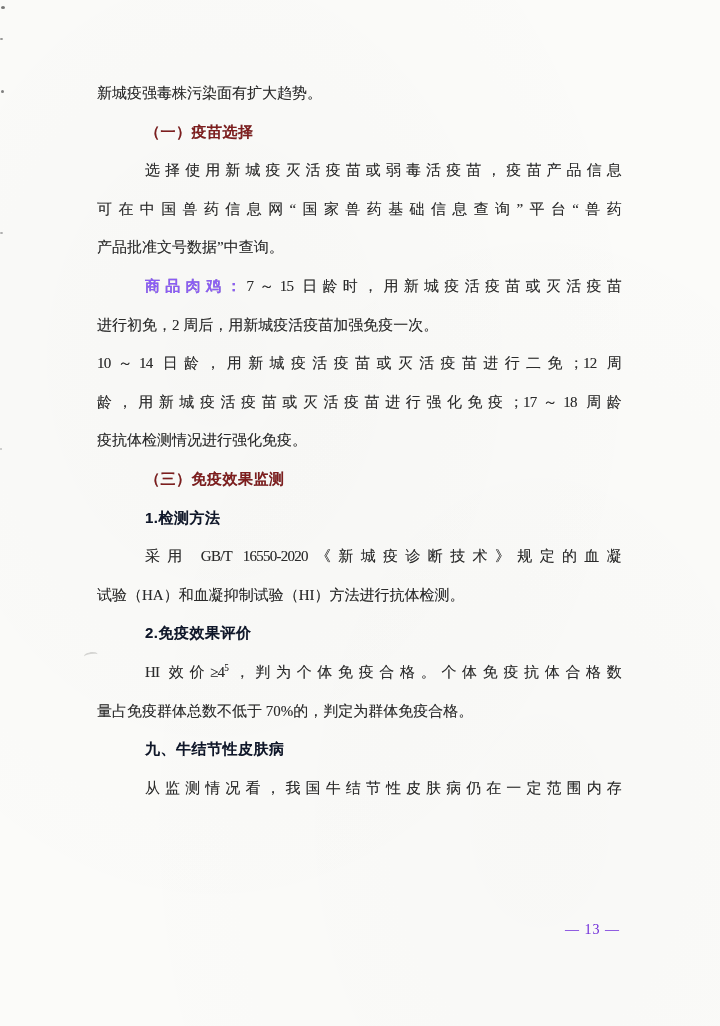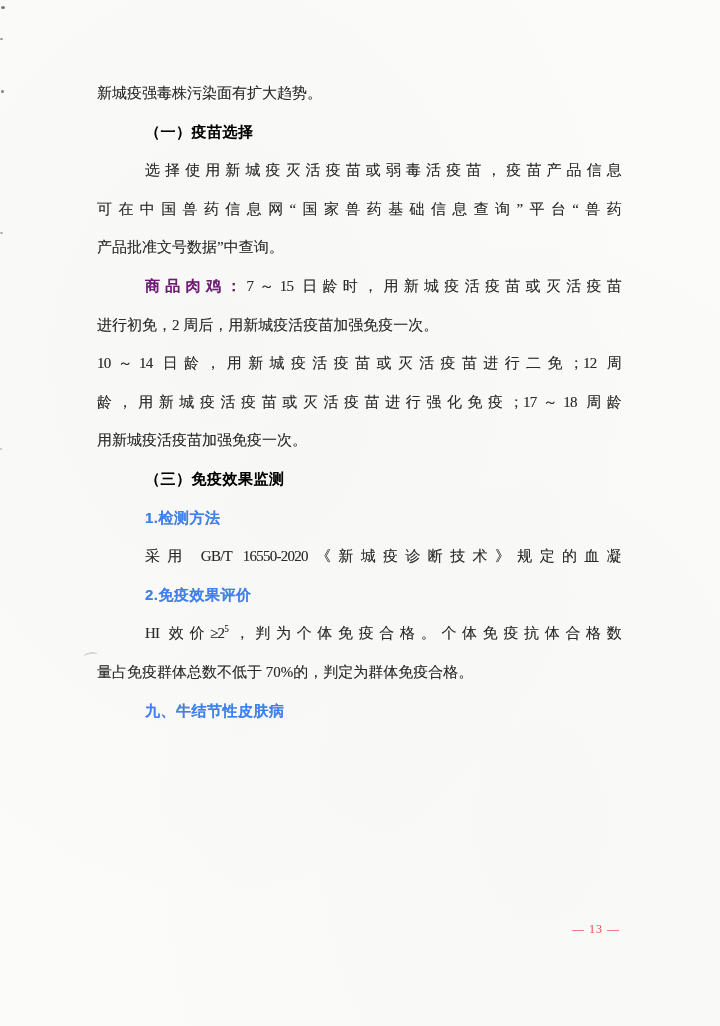--- a/index.html
+++ b/index.html
@@ -43,46 +43,46 @@
     letter-spacing: -0.05em;
   }
   .line.tight {
     letter-spacing: -0.085em;
   }
   .ind {
     text-indent: 48px;
   }
   .hk {  
     font-weight: bold;
-    color: #000000;
+    color: #7f1d1d;
     letter-spacing: 0.5px;
   }
   .hh {  
     font-family: "Liberation Sans", "DejaVu Sans", sans-serif;
     font-weight: bold;
-    color: #3b82f6;
+    color: #0f172a;
     letter-spacing: 0.5px;
   }
   .runlabel {
     font-family: "Liberation Sans", "DejaVu Sans", sans-serif;
     font-weight: bold;
-    color: #701a75;
+    color: #8b5cf6;
   }
   sup.pow {
     font-size: 0.62em;
     vertical-align: super;
     line-height: 0;
   }
   .pagenum {
     position: absolute;
     top: 922px;
     right: 100px;
-    font-size: 12px;
+    font-size: 14px;
     letter-spacing: 1px;
-    color: #ef4444;
+    color: #6d28d9;
     font-family: "Liberation Serif", "DejaVu Serif", serif;
   }
   .speck {
     position: absolute;
     border-radius: 50%;
   }
   .speck.a1 { left: 1px;  top: 6px;   width: 4px;  height: 3px; background: #555; opacity: .8; }
   .speck.a2 { left: 0;    top: 38px;  width: 3px;  height: 2px; background: #666; opacity: .7; }
   .speck.a3 { left: 1px;  top: 90px;  width: 3px;  height: 3px; background: #555; opacity: .75; }
   .speck.a4 { left: 0;    top: 232px; width: 3px;  height: 2px; background: #777; opacity: .6; }
@@ -113,35 +113,37 @@
     <div class="line j ind">选择使用新城疫灭活疫苗或弱毒活疫苗，疫苗产品信息</div>
     <div class="line j">可在中国兽药信息网“国家兽药基础信息查询”平台“兽药</div>
     <div class="line">产品批准文号数据”中查询。</div>
 
 
     <div class="line j ind"><span class="runlabel">商品肉鸡：</span><span>7～15 日龄时，用新城疫活疫苗或灭活疫苗</span></div>
     <div class="line">进行初免，2 周后，用新城疫活疫苗加强免疫一次。</div>
 
     <div class="line j">10～14 日龄，用新城疫活疫苗或灭活疫苗进行二免；12 周</div>
     <div class="line j">龄，用新城疫活疫苗或灭活疫苗进行强化免疫；17～18 周龄</div>
-    <div class="line">用新城疫活疫苗加强免疫一次。</div>
+    <div class="line">疫抗体检测情况进行强化免疫。</div>
 
     <div class="line hk ind">（三）免疫效果监测</div>
 
     <div class="line hh ind">1.检测方法</div>
 
     <div class="line j ind">采用 GB/T 16550-2020《新城疫诊断技术》规定的血凝</div>
+    <div class="line">试验（HA）和血凝抑制试验（HI）方法进行抗体检测。</div>
 
     <div class="line hh ind">2.免疫效果评价</div>
 
-    <div class="line j ind"><span>HI 效价≥2</span><sup class="pow">5</sup><span>，判为个体免疫合格。个体免疫抗体合格数</span></div>
+    <div class="line j ind"><span>HI 效价≥4</span><sup class="pow">5</sup><span>，判为个体免疫合格。个体免疫抗体合格数</span></div>
     <div class="line">量占免疫群体总数不低于 70%的，判定为群体免疫合格。</div>
 
     <div class="line hh ind">九、牛结节性皮肤病</div>
 
+    <div class="line j ind">从监测情况看，我国牛结节性皮肤病仍在一定范围内存</div>
 
   </div>
 
   <div class="pagenum">— 13 —</div>
 
   <div class="speck a1"></div>
   <div class="speck a2"></div>
   <div class="speck a3"></div>
   <div class="speck a4"></div>
   <div class="speck a5"></div>

